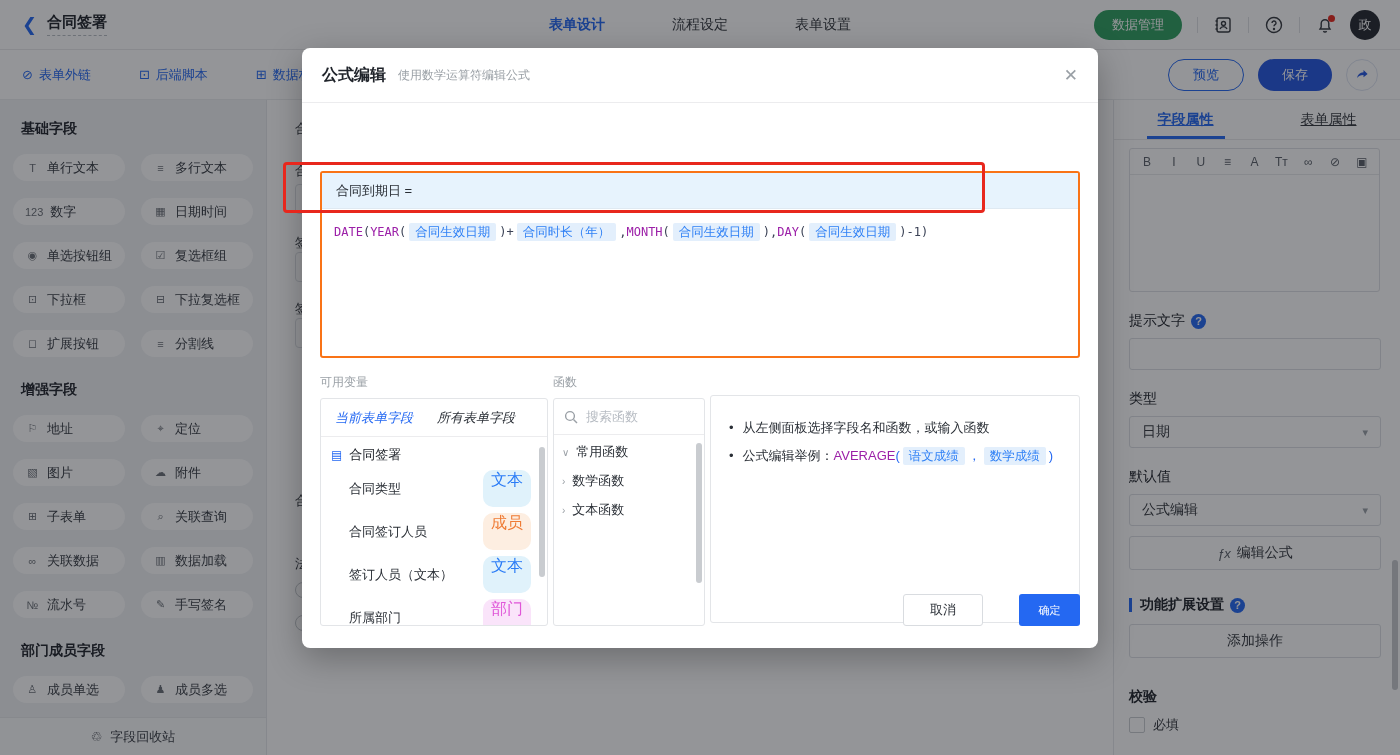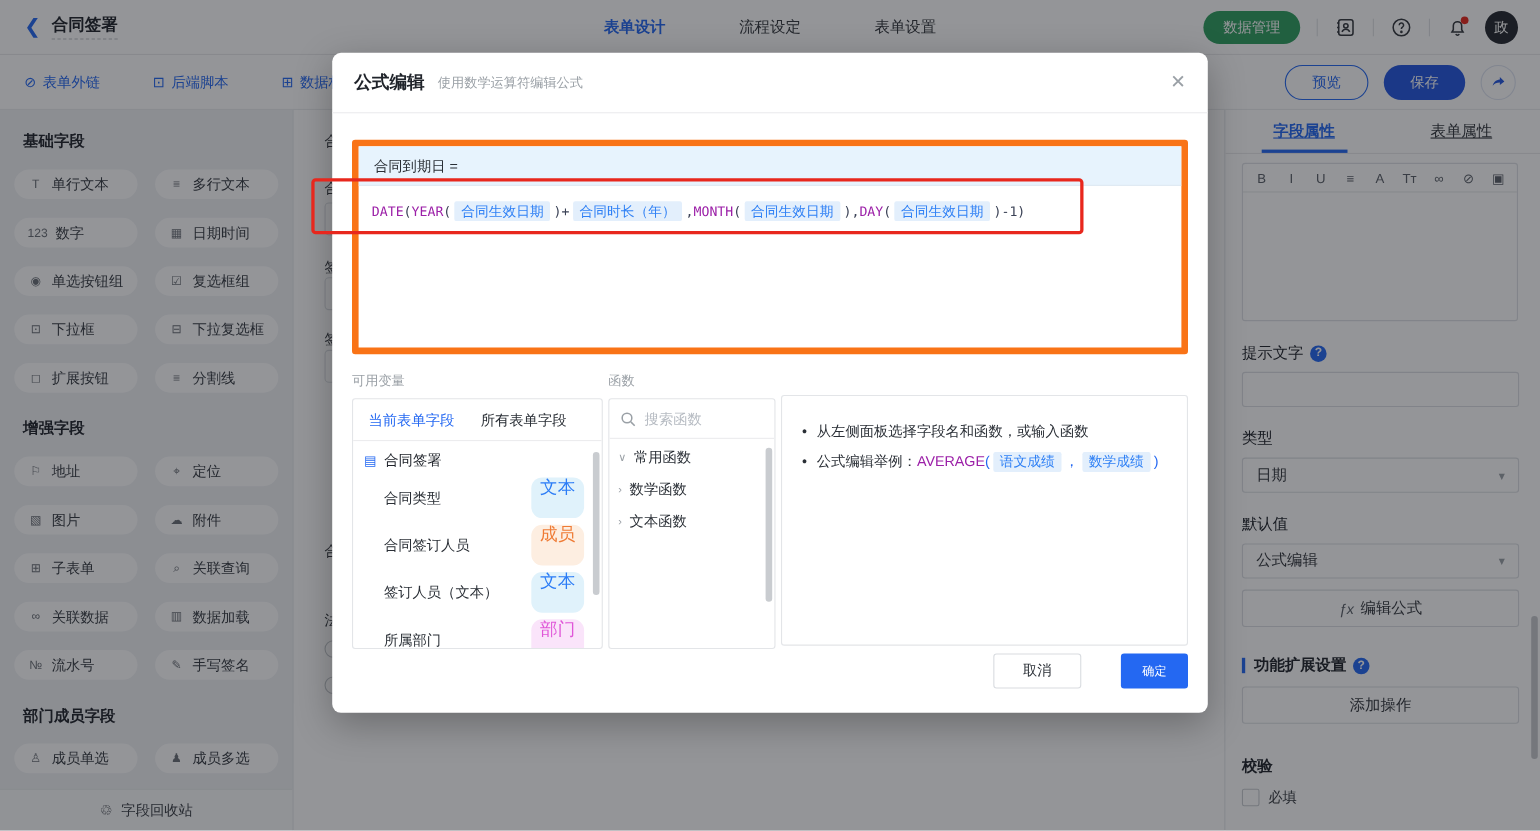--- a/index.html
+++ b/index.html
@@ -68,32 +68,32 @@
   
   .overlay { position:absolute; inset:0; background:rgba(17,20,26,0.45); z-index:40; }
 
   
   .modal { position:absolute; left:302px; top:48px; width:796px; height:600px; background:#fff; border-radius:8px; z-index:50; box-shadow:0 10px 34px rgba(0,0,0,0.28); }
   .m-header { height:55px; border-bottom:1px solid #ececee; display:flex; align-items:center; padding:0 20px; }
   .m-title { font-size:16px; font-weight:700; }
   .m-subtitle { font-size:12px; color:#9aa0a6; margin-left:12px; }
   .m-close { margin-left:auto; color:#9aa0a6; font-size:17px; cursor:pointer; }
   .m-body { padding:24px 18px 0 18px; }
-  .f-box { border:6px solid #f97316; border-radius:3px; overflow:hidden; }
+  .f-box { border:2px solid #f97316; border-radius:3px; overflow:hidden;margin-top:44px; }
   .f-target { height:36px; background:#e7f3fd; border-bottom:1px solid #dfe9f2; display:flex; align-items:center; padding:0 14px; font-size:13px; color:#2a2f36; }
   .f-content { height:147px; padding:10px 12px; font-family:"DejaVu Sans Mono","Liberation Mono",monospace; font-size:12px; color:#23272e; line-height:26px; cursor:text; }
   .seg-fn { color:#9c20a8; }
   .seg-op { color:#3b4256; }
   .seg-op2 { color:#2468f2; }
   .seg-chip { background:#e3effc; color:#2f80f5; padding:2px 6px; border-radius:2px; margin:0 3px; font-family:"Liberation Sans","DejaVu Sans",sans-serif; font-size:12.5px; }
   .p-label { font-size:12px; color:#9aa0a6; margin:16px 0 7px 0; }
   .mid-col { position:absolute; }
   .panel { border:1px solid #e3e5e8; border-radius:3px; height:228px; position:relative; overflow:hidden; background:#fff; }
   .v-tabs { height:38px; display:flex; align-items:center; border-bottom:1px solid #ececee; font-size:13px; }
-  .v-tab { padding:0 10px 0 14px; cursor:pointer; color:#2a2f36; }
+  .v-tab { padding:0 10px 0 14px; cursor:pointer; color:#2a2f36;font-style:italic; }
   .v-tab.active { color:#2468f2; }
   .tree-root { display:flex; align-items:center; gap:7px; padding:9px 10px 3px 10px; font-size:13px; cursor:pointer; }
   .doc-ic { color:#2468f2; font-size:12px; }
   .tree-row { display:flex; justify-content:space-between; align-items:center; padding:3px 16px 3px 28px; cursor:pointer; }
   .tree-name { font-size:13px; color:#2a2f36; }
   .badge { font-size:16px; padding:0 8px; height:37px; line-height:20px; border-radius:10px; }
   .b-text { color:#2b7cf6; background:#e0f2fb; }
   .b-member { color:#ef7b35; background:#fdeee1; }
   .b-dept { color:#e056d8; background:#fae4fa; }
   .pscroll { position:absolute; right:2px; width:6px; background:#c9ccd0; border-radius:3px; }

